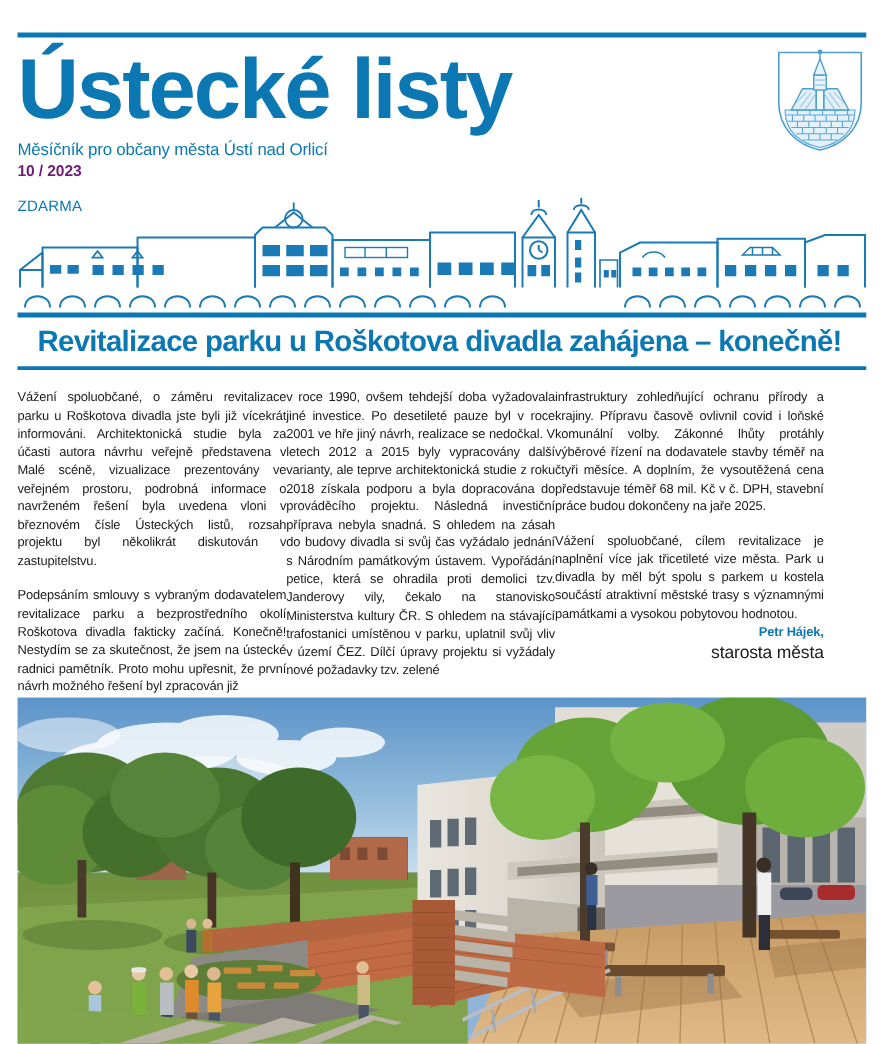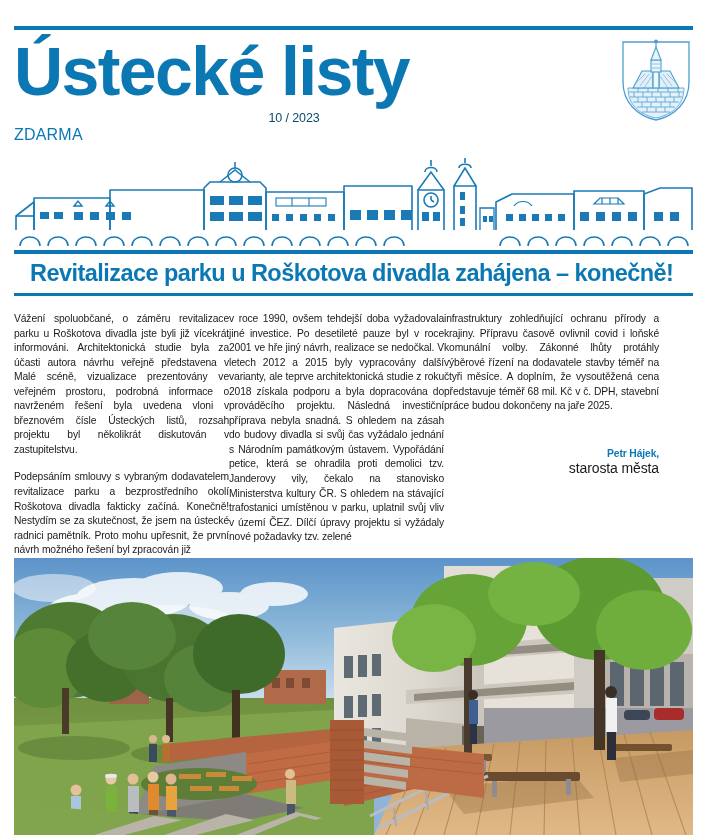--- a/index.html
+++ b/index.html
@@ -46,30 +46,29 @@
   }
   .masthead-sub {
     font-size: 13.5px;
     color: #0b78b4;
     margin-top: 4px;
     letter-spacing: -0.15px;
     white-space: nowrap;
   }
   .masthead-issue {
     font-size: 12.5px;
-    font-weight: normal;
-    color: #0c4a6e;
+    font-weight: bold;
+    color: #701a75;
     margin-top: 3px;
     letter-spacing: -0.1px;
-    text-align: center;
   }
   .masthead-free {
-    font-size: 16px;
+    font-size: 12px;
     color: #0b78b4;
-    margin-top: 1px;
+    margin-top: 14px;
     letter-spacing: 0.2px;
   }
 
   
   .crest {
     position: absolute;
     right: 14px; top: 38px;
     width: 74px; height: 86px;
   }
 
@@ -120,21 +119,21 @@
     text-align: justify;
     letter-spacing: -0.12px;
   }
   .column p {
     margin: 0;
   }
   .column p + p {
     margin-top: 13px;
   }
   .sign-off {
-    margin-top: 33px;
+    margin-top: 0;
     text-align: right;
     line-height: 14.5px;
   }
   .sign-name {
     font-weight: bold;
     color: #0b78b4;
     font-size: 10.3px;
     display: block;
   }
   .sign-role {
@@ -155,20 +154,21 @@
 </style>
 </head>
 <body>
 
 <div class="page">
 
   <div class="top-rule"></div>
 
   <div class="masthead">
     <div class="masthead-title">Ústecké listy</div>
+    <div class="masthead-sub">Měsíčník pro občany města Ústí nad Orlicí</div>
     <div class="masthead-issue">10 / 2023</div>
     <div class="masthead-free">ZDARMA</div>
   </div>
 
   <div class="crest">
     <svg width="74" height="86" viewBox="0 0 74 86">
       <g fill="none" stroke="#4d9ed0" stroke-width="1.3">
 
         <path d="M4 4 H70 V44 C70 64 56 78 37 82 C18 78 4 64 4 44 Z"></path>
       </g>
@@ -359,20 +359,21 @@
       <p>Vážení spoluobčané, o záměru revitalizace parku u Roškotova divadla jste byli již vícekrát informováni. Architektonická studie byla za účasti autora návrhu veřejně představena v Malé scéně, vizualizace prezentovány ve veřejném prostoru, podrobná informace o navrženém řešení byla uvedena vloni v březnovém čísle Ústeckých listů, rozsah projektu byl několikrát diskutován v zastupitelstvu.</p>
       <p>Podepsáním smlouvy s vybraným dodavatelem revitalizace parku a bezprostředního okolí Roškotova divadla fakticky začíná. Konečně! Nestydím se za skutečnost, že jsem na ústecké radnici pamětník. Proto mohu upřesnit, že první návrh možného řešení byl zpracován již</p>
     </div>
 
     <div class="column">
       <p>v roce 1990, ovšem tehdejší doba vyžadovala jiné investice. Po desetileté pauze byl v roce 2001 ve hře jiný návrh, realizace se nedočkal. V letech 2012 a 2015 byly vypracovány další varianty, ale teprve architektonická studie z roku 2018 získala podporu a byla dopracována do prováděcího projektu. Následná investiční příprava nebyla snadná. S ohledem na zásah do budovy divadla si svůj čas vyžádalo jednání s Národním památkovým ústavem. Vypořádání petice, která se ohradila proti demolici tzv. Janderovy vily, čekalo na stanovisko Ministerstva kultury ČR. S ohledem na stávající trafostanici umístěnou v parku, uplatnil svůj vliv v území ČEZ. Dílčí úpravy projektu si vyžádaly nové požadavky tzv. zelené</p>
     </div>
 
     <div class="column">
       <p>infrastruktury zohledňující ochranu přírody a krajiny. Přípravu časově ovlivnil covid i loňské komunální volby. Zákonné lhůty protáhly výběrové řízení na dodavatele stavby téměř na čtyři měsíce. A doplním, že vysoutěžená cena představuje téměř 68 mil. Kč v č. DPH, stavební práce budou dokončeny na jaře 2025.</p>
+      <p>Vážení spoluobčané, cílem revitalizace je naplnění více jak třicetileté vize města. Park u divadla by měl být spolu s parkem u kostela součástí atraktivní městské trasy s významnými památkami a vysokou pobytovou hodnotou.</p>
       <div class="sign-off">
         <span class="sign-name">Petr Hájek,</span>
         <span class="sign-role">starosta města</span>
       </div>
     </div>
 
   </div>
 
   <div class="photo">
     <svg width="679" height="277" viewBox="0 0 679 277">

